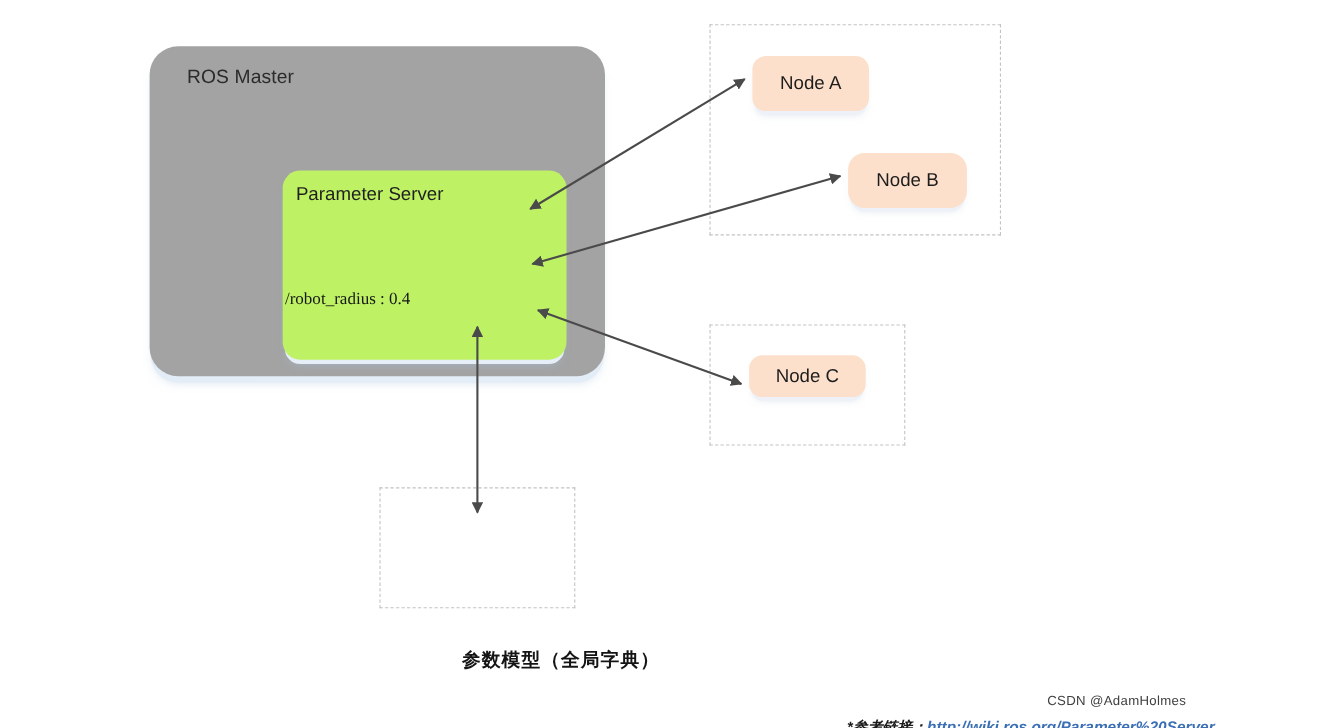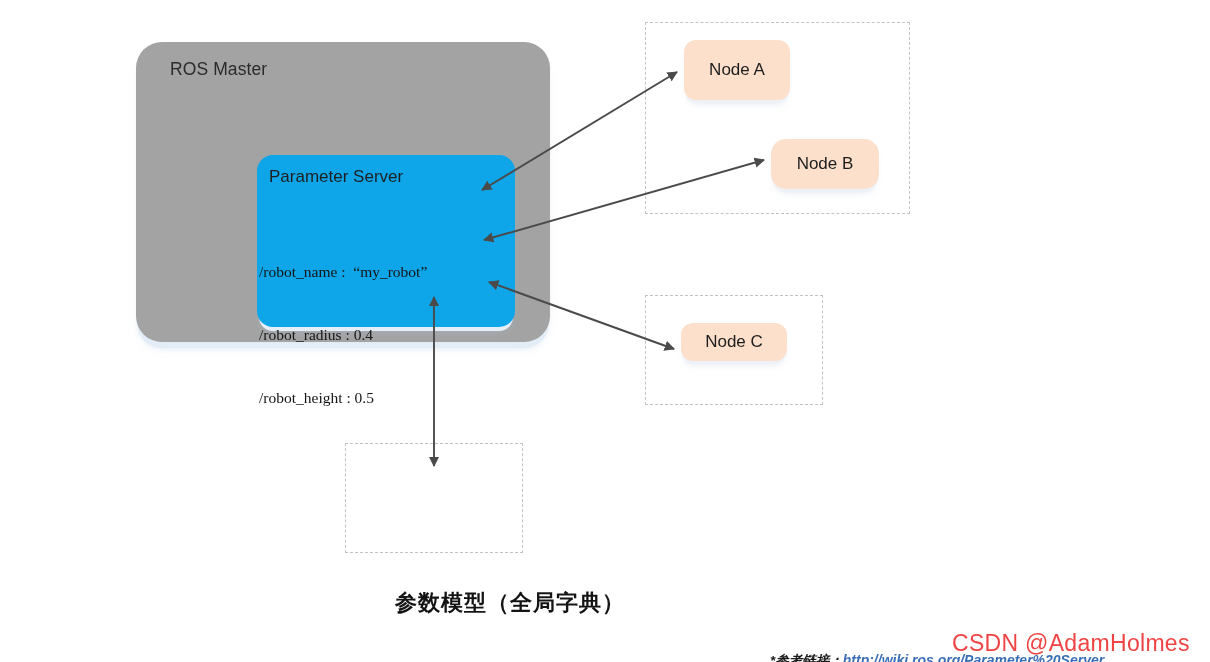--- a/index.html
+++ b/index.html
@@ -37,21 +37,21 @@
     font-family: "Liberation Sans", sans-serif;
   }
 
   
   .param-server {
     position: absolute;
     left: 257px;
     top: 155px;
     width: 258px;
     height: 172px;
-    background: #0ea5e9;
+    background: #bef264;
     border-radius: 16px;
     box-shadow: 0 6px 0 -2px #e6eef8, 0 8px 9px -5px rgba(170,195,220,0.6);
   }
   .param-title {
     position: absolute;
     left: 12px;
     top: 12px;
     font-size: 17px;
     color: #1f1f1f;
     font-family: "Liberation Sans", sans-serif;
@@ -85,42 +85,42 @@
     background: #fce0cb;
     border-radius: 12px;
     display: flex;
     align-items: center;
     justify-content: center;
     font-size: 17px;
     color: #1d1d1d;
     box-shadow: 0 5px 0 -2px #eef1f8, 0 7px 8px -5px rgba(180,195,215,0.55);
     font-family: "Liberation Sans", sans-serif;
   }
-  #node-a { left: 684px; top: 40px;  width: 106px; height: 60px; }
+  #node-a { left: 684px; top: 51px;  width: 106px; height: 50px; }
   #node-b { left: 771px; top: 139px; width: 108px; height: 50px; border-radius: 15px; }
   #node-c { left: 681px; top: 323px; width: 106px; height: 38px; }
   #node-d { left: 382px; top: 470px; width: 104px; height: 50px; }
 
   
   #arrows {
     position: absolute;
     left: 0; top: 0;
     width: 1210px;
     height: 662px;
     pointer-events: none;
   }
 
   
   .caption {
     position: absolute;
     left: 0;
     top: 588px;
     width: 1020px;
     text-align: center;
-    font-size: 22px;
+    font-size: 17px;
     font-weight: bold;
     color: #141414;
     font-family: "Liberation Sans", sans-serif;
     letter-spacing: 1px;
   }
 
   
   .footer {
     position: absolute;
     left: 770px;
@@ -137,42 +137,40 @@
     text-decoration: underline;
     font-weight: bold;
     font-size: 14px;
   }
 
   
   .watermark {
     position: absolute;
     left: 952px;
     top: 630px;
-    font-size: 23px;
-    color: #ef4444;
+    font-size: 12px;
+    color: #404040;
     font-family: "Liberation Sans", sans-serif;
     white-space: nowrap;
     letter-spacing: 0.3px;
   }
 </style>
 </head>
 <body>
 
 <div id="canvas">
 
   <div class="ros-master">
     <div class="ros-master-label">ROS Master</div>
   </div>
 
   <div class="param-server">
     <div class="param-title">Parameter Server</div>
     <div class="param-list">
-      <div>/robot_name :  “my_robot”</div>
       <div>/robot_radius : 0.4</div>
-      <div>/robot_height : 0.5</div>
     </div>
   </div>
 
   <div class="node-group" id="group-ab"></div>
   <div class="node-group" id="group-c"></div>
   <div class="node-group" id="group-d"></div>
 
   <div class="node-box" id="node-a">Node A</div>
   <div class="node-box" id="node-b">Node B</div>
   <div class="node-box" id="node-c">Node C</div>

